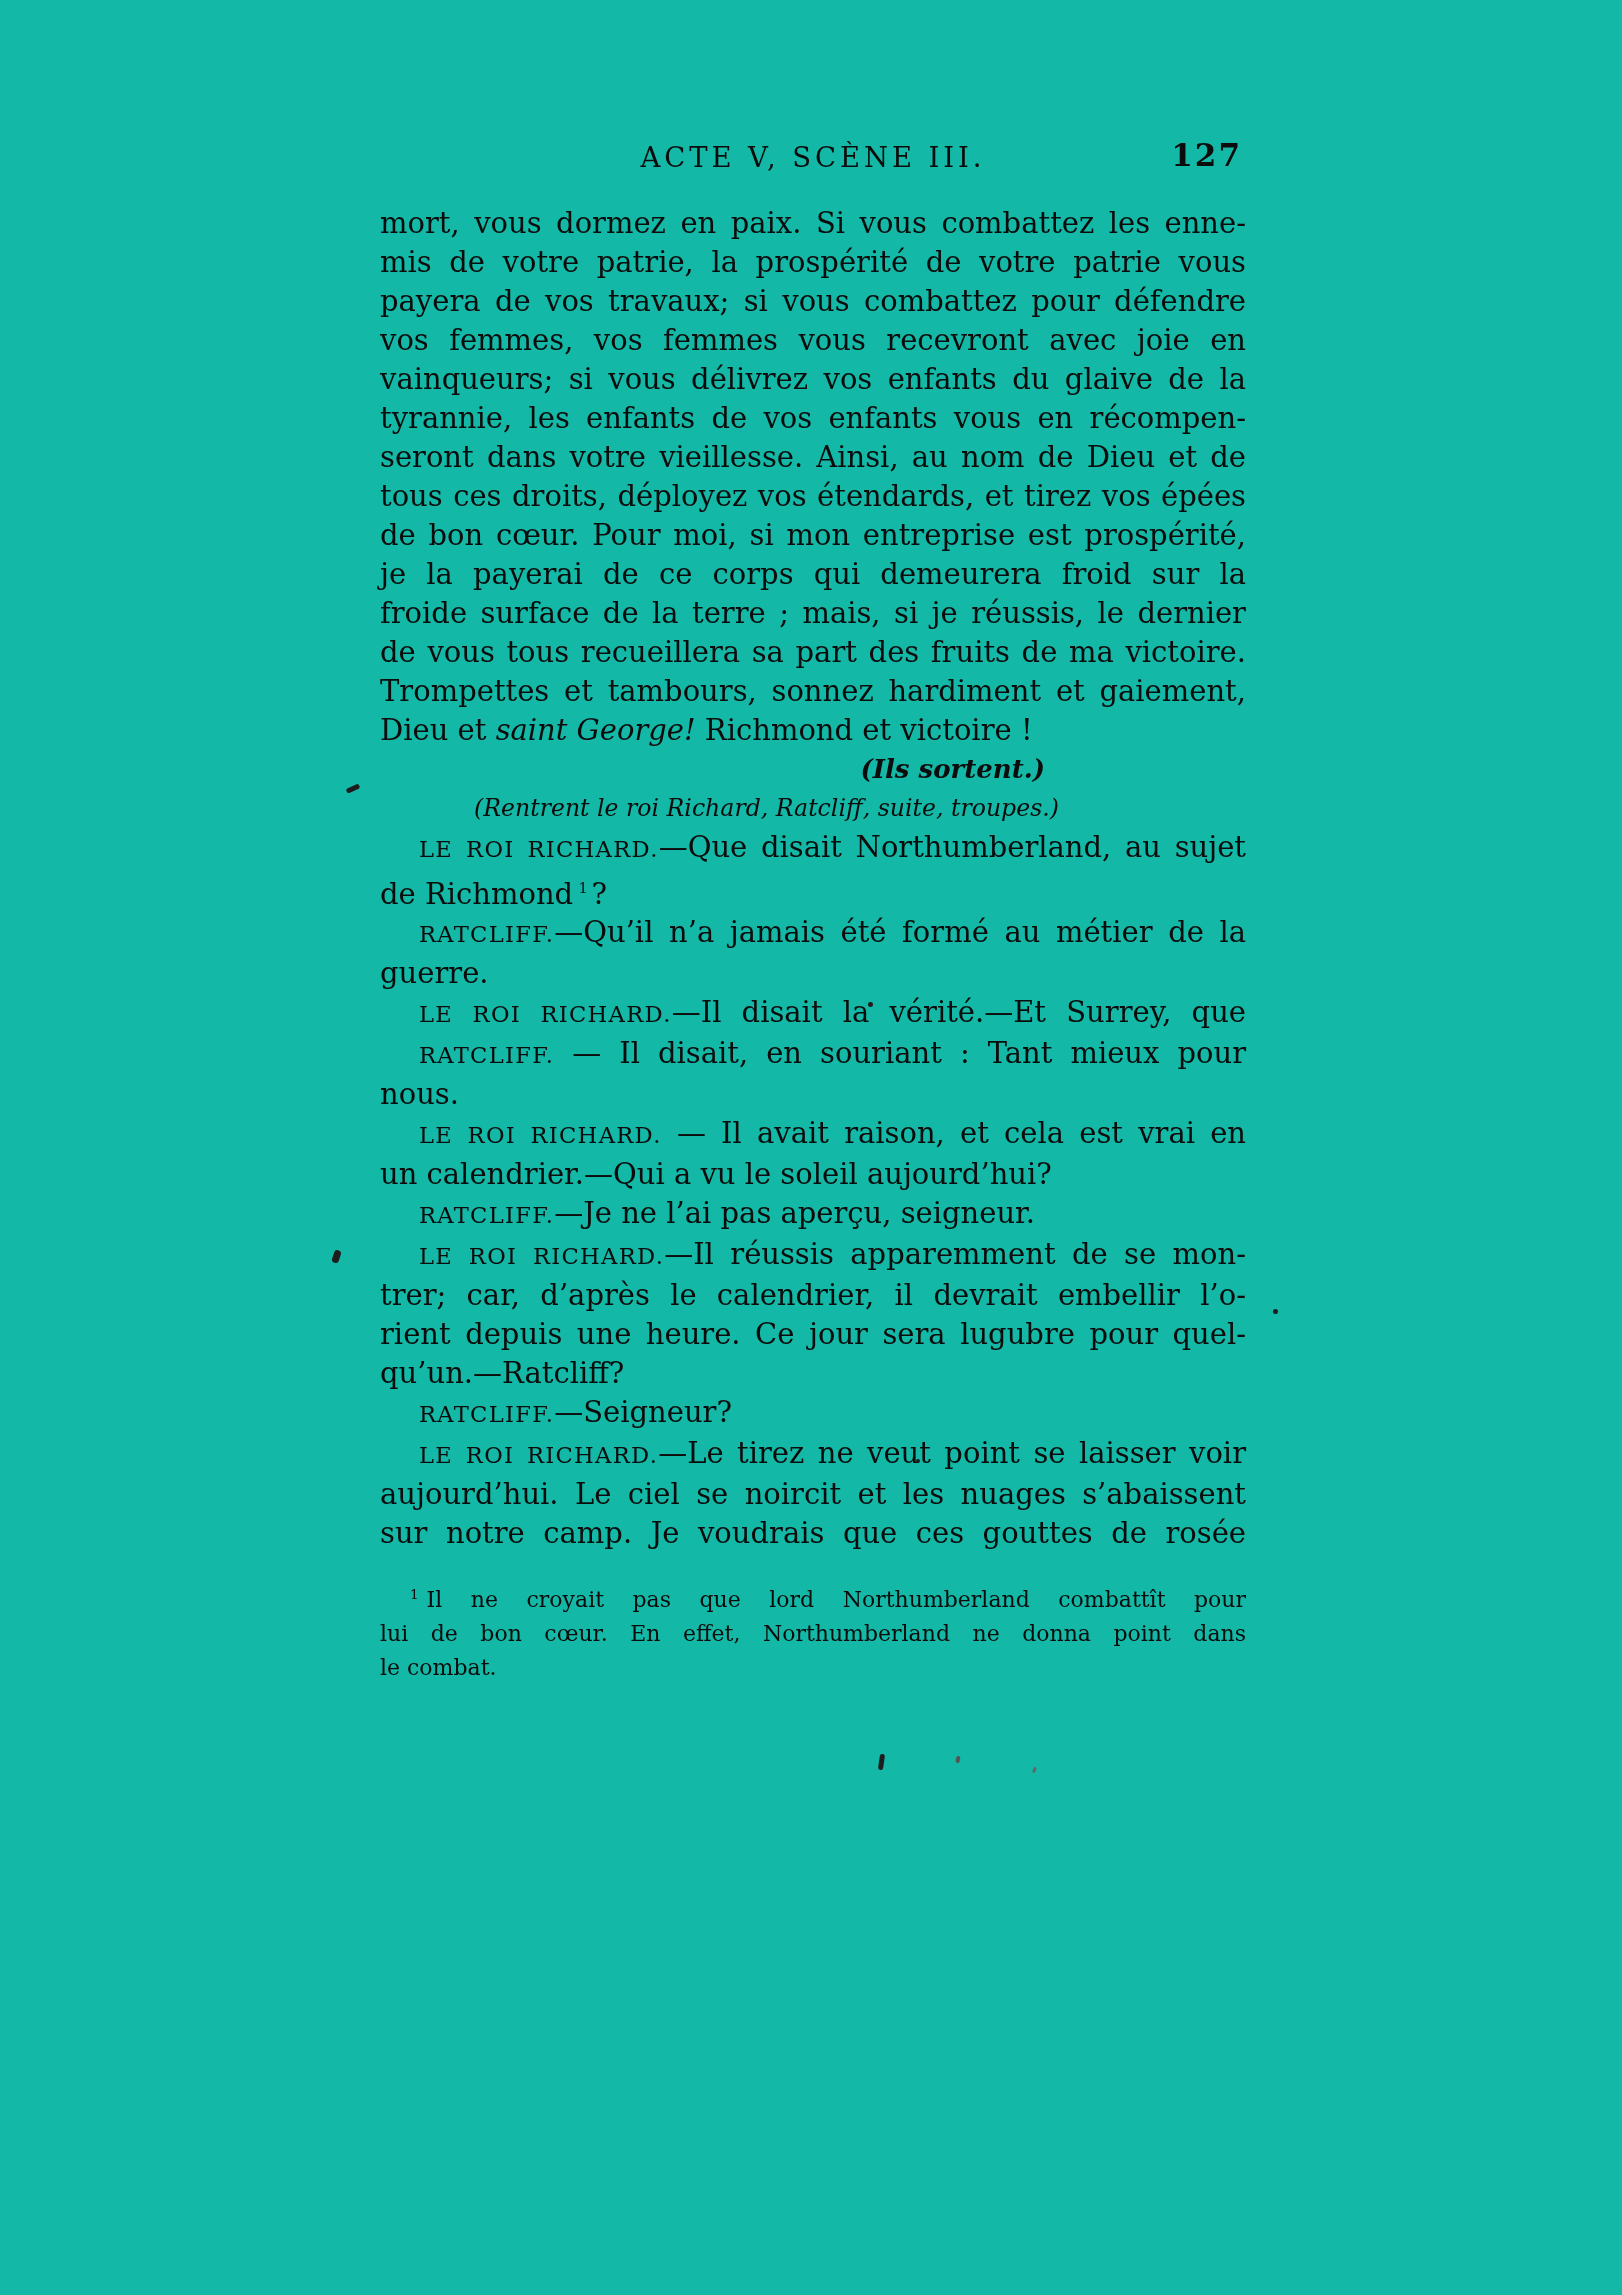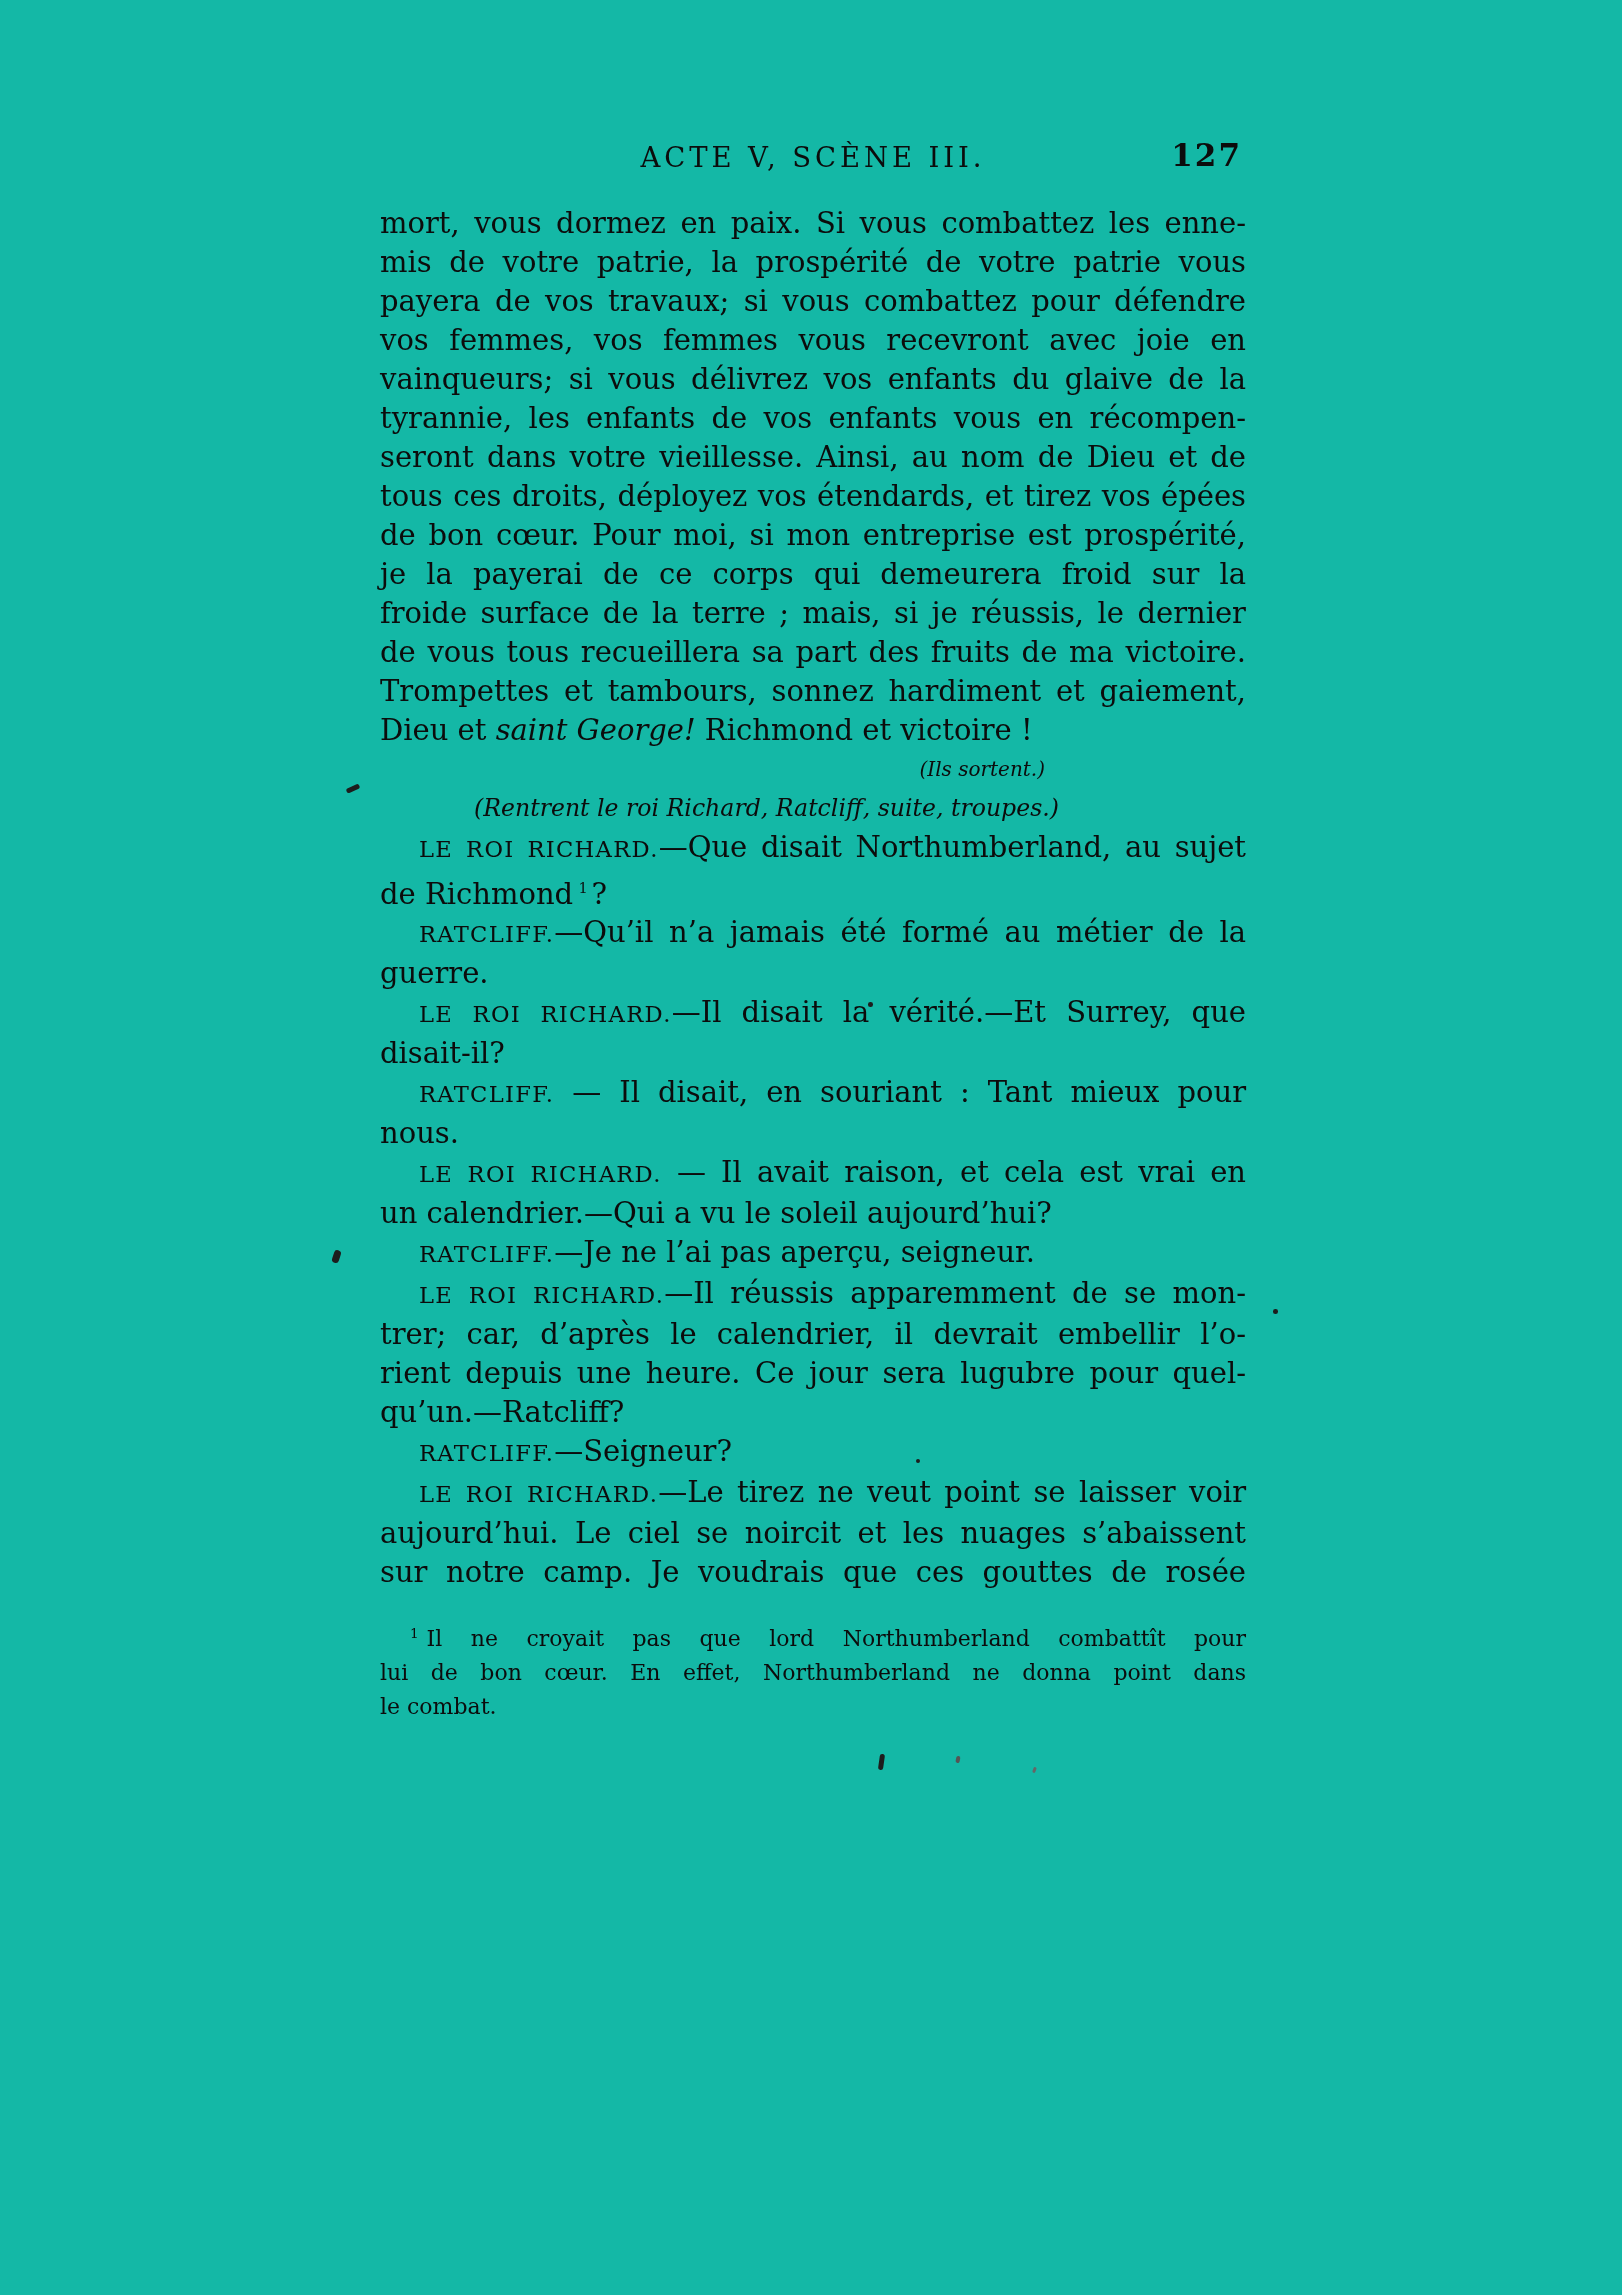--- a/index.html
+++ b/index.html
@@ -12,21 +12,21 @@
   .header{position:relative;height:33px;}
   .header-title{display:block;text-align:center;font-size:27.5px;line-height:33px;letter-spacing:3.9px;}
   .page-number{position:absolute;right:4px;top:-3.9px;font-size:31px;font-weight:bold;letter-spacing:2px;}
   .body-text{margin-top:29.5px;font-size:29px;line-height:39px;}
   .line{text-align:justify;text-align-last:justify;text-justify:inter-word;}
   .line.short{text-align-last:left;}
   .ind{padding-left:39px;}
   .sc{font-size:0.78em;letter-spacing:1.3px;}
   .it{font-style:italic;}
   .stage{text-align:right;text-align-last:right;font-style:italic;}
-  .stage.exit{padding-right:201px;font-size:20px;}
+  .stage.exit{padding-right:201px;font-size:26px;font-weight:bold;}
   .stage.enter{text-align:center;text-align-last:center;padding-right:93px;font-size:23.6px;}
   .sup{font-size:0.5em;vertical-align:super;margin:0 3.9px 0 5.2px;}
   .footnote{margin-top:23.6px;font-size:22px;line-height:34px;}
   .footnote .ind{padding-left:30px;}
   .sup-fn{font-size:0.62em;vertical-align:super;margin-right:7.9px;}
   .artifact{position:absolute;background:#1d1d1d;}
   .a1{left:346px;top:786px;width:14.4px;height:5.2px;border-radius:2.6px;transform:rotate(-25deg);}
   .a2{left:333px;top:1250px;width:6.5px;height:13px;border-radius:3.3px;transform:rotate(18deg);}
   .a3{left:868px;top:1002px;width:4.6px;height:4.6px;border-radius:50%;}
   .a4{left:1273px;top:1309px;width:4.6px;height:4.6px;border-radius:50%;}
@@ -73,21 +73,20 @@
         <div class="line short"><span>de Richmond</span><span class="sup">1</span><span>?</span></div>
       </div>
 
       <div class="para">
         <div class="line ind"><span class="sc">RATCLIFF.</span><span>—Qu’il n’a jamais été formé au métier de la</span></div>
         <div class="line short">guerre.</div>
       </div>
 
       <div class="para">
         <div class="line ind"><span class="sc">LE ROI RICHARD.</span><span>—Il disait la vérité.—Et Surrey, que</span></div>
-        <div class="line short">disait-il?</div>
       </div>
 
       <div class="para">
         <div class="line ind"><span class="sc">RATCLIFF.</span><span> — Il disait, en souriant : Tant mieux pour</span></div>
         <div class="line short">nous.</div>
       </div>
 
       <div class="para">
         <div class="line ind"><span class="sc">LE ROI RICHARD.</span><span> — Il avait raison, et cela est vrai en</span></div>
         <div class="line short">un calendrier.—Qui a vu le soleil aujourd’hui?</div>

